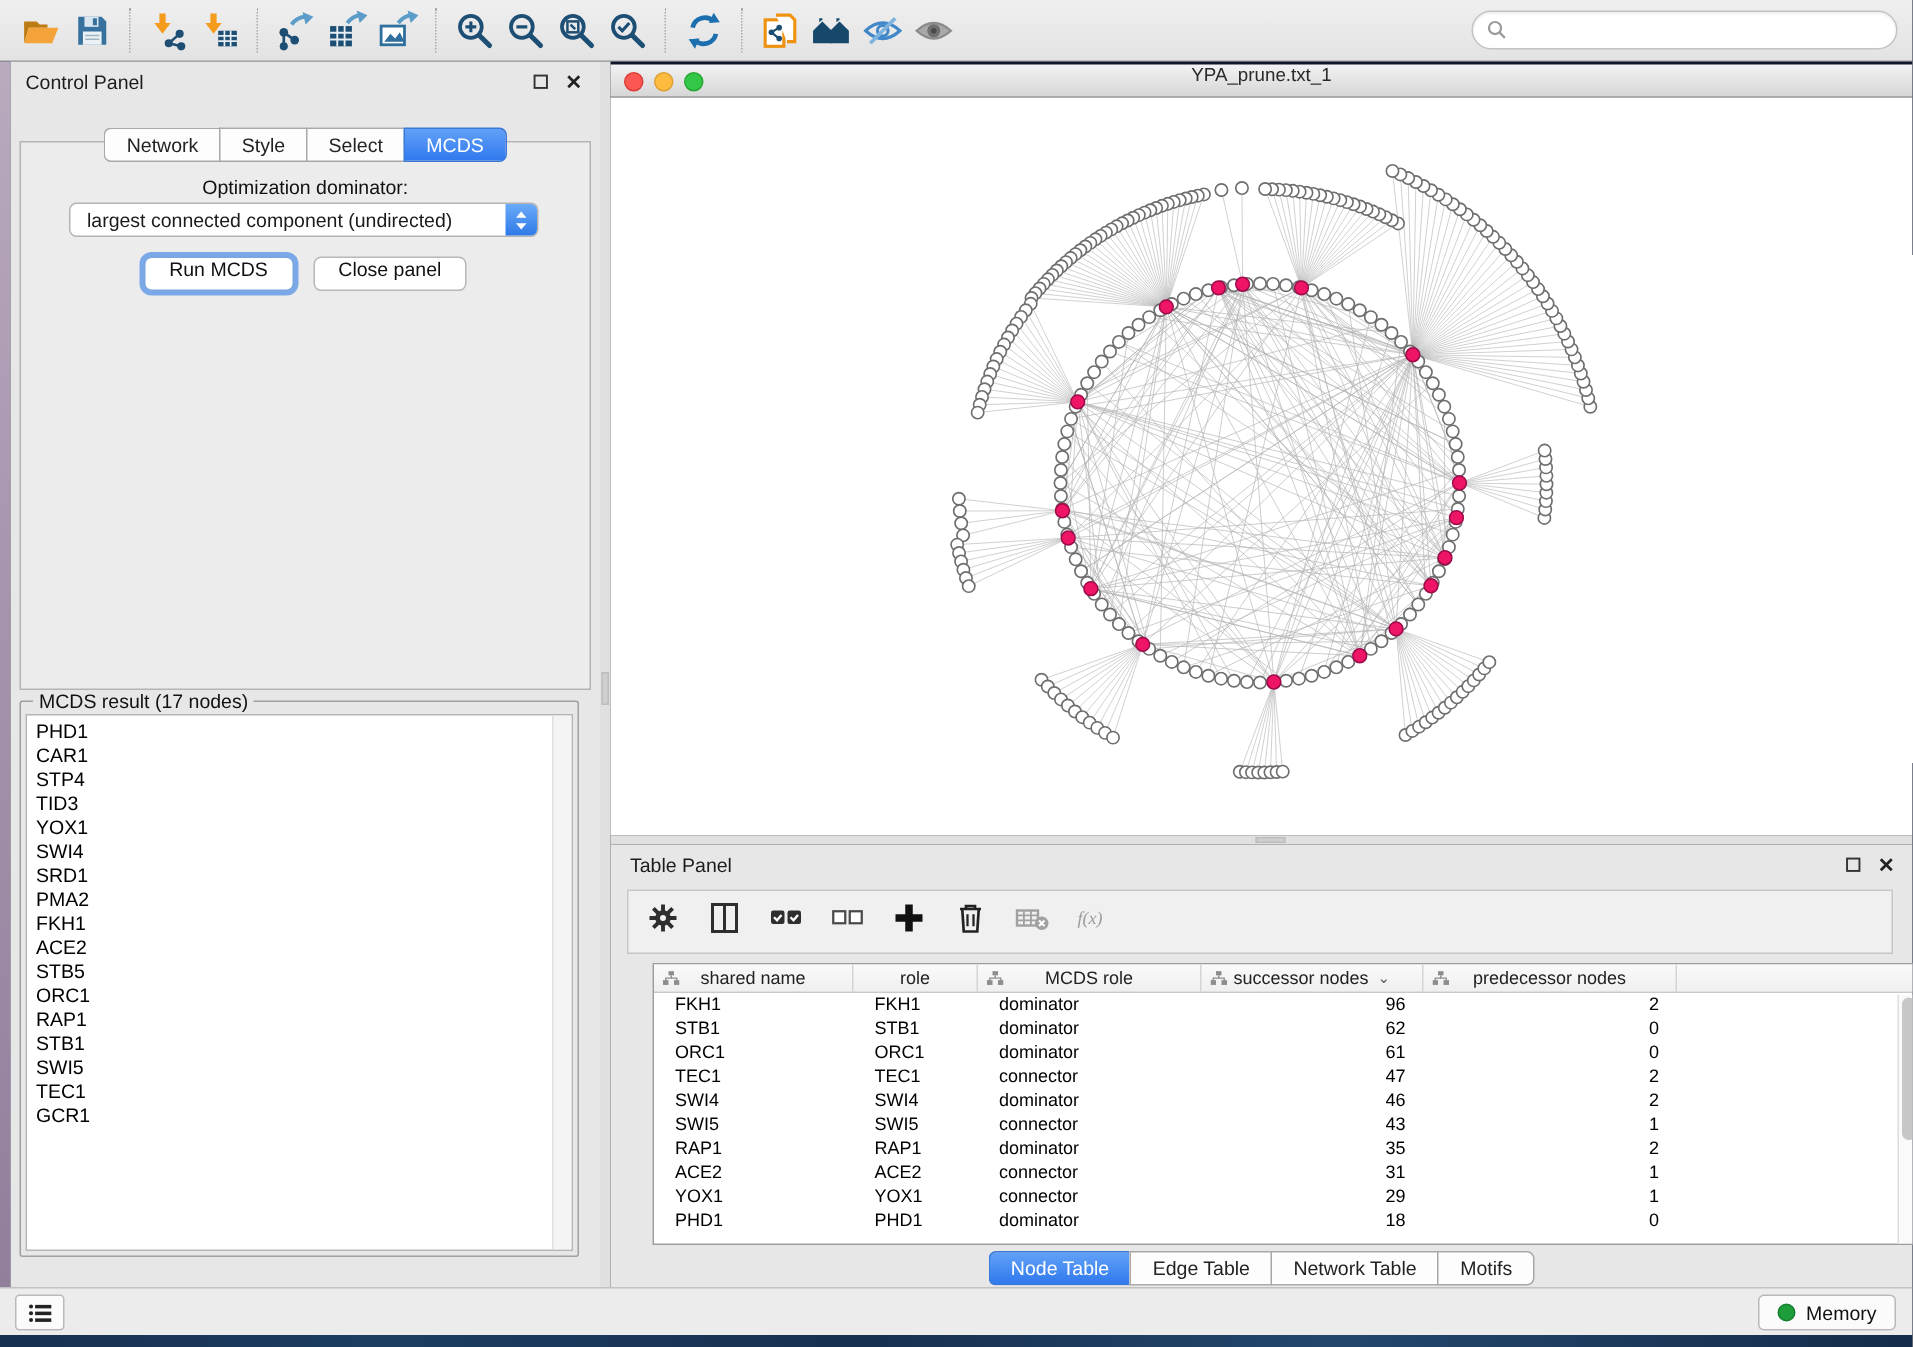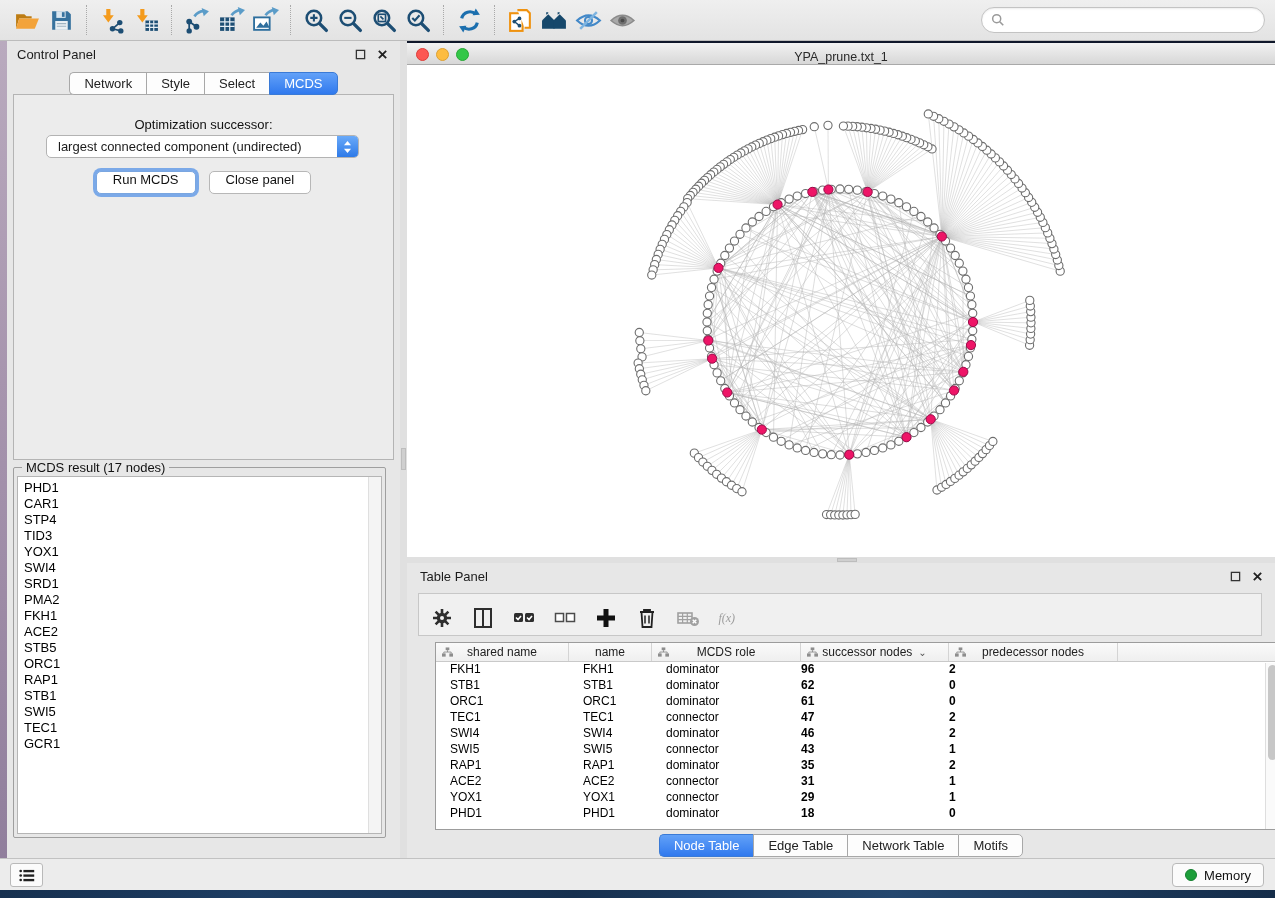--- a/index.html
+++ b/index.html
@@ -27,21 +27,21 @@
   .search-wrap svg { width:14px; height:14px; flex:0 0 auto; }
   .search-wrap input { border:none; outline:none; background:transparent; flex:1; margin-left:6px; font-size:13px; }
 
   
   .ptitle { height:26px; display:flex; align-items:center; padding:0 10px; font-size:13px; color:#1c1c1c; }
   .ptitle .sp { flex:1; }
   .wicon { width:16px; height:16px; display:flex; align-items:center; justify-content:center; margin-left:6px; }
 
   
   .control-panel { position:absolute; left:7px; top:41px; width:393px; height:819px; background:#e7e7e7; }
-  .cp-tabs { position:absolute; left:0; top:31px; width:100%; display:flex; justify-content:center; z-index:2; }
+  .cp-tabs { position:absolute; left:0; top:44px; width:100%; display:flex; justify-content:center; z-index:2; }
   .tab { height:23px; padding:0 14px; display:flex; align-items:center; background:#fdfdfd;
     border:1px solid #a8a8a8; border-right:none; font-size:13px; color:#222; }
   .tab:first-child { border-radius:5px 0 0 5px; }
   .tab:last-child { border-right:1px solid #a8a8a8; border-radius:0 5px 5px 0; }
   .tab.active { background:linear-gradient(#62a1f8,#3079ee); color:#fff; border-color:#3a7ad6; }
   .cp-body { position:absolute; left:6px; top:53px; width:381px; height:366px; background:#ececec;
     border:1px solid #b4b4b4; }
   .opt-label { margin-top:22px; text-align:center; font-size:13px; color:#111; }
   .combo { position:absolute; left:32px; top:40px; width:313px; height:23px; background:#fff;
     border:1px solid #b3b3b3; border-radius:5px; display:flex; align-items:center; }
@@ -64,44 +64,44 @@
 
   
   .vsplit { position:absolute; left:400px; top:41px; width:7px; height:819px; background:#e0e0e0; }
   .vsplit .grip { position:absolute; left:1px; top:407px; width:5px; height:22px; background:#cfcfcf; border:1px solid #bdbdbd; }
   .hsplit { position:absolute; left:407px; top:557px; width:868px; height:6px; background:#e0e0e0; }
   .hsplit .grip { position:absolute; left:430px; top:1px; width:20px; height:4px; background:#cfcfcf; border:1px solid #bdbdbd; }
 
   
   .net-window { position:absolute; left:407px; top:43px; width:868px; height:514px; }
   .net-titlebar { height:22px; background:linear-gradient(#f2f2f2,#d7d7d7); border-bottom:1px solid #a9a9a9;
-    position:relative; display:flex; align-items:flex-end; justify-content:center; font-size:12.5px; color:#2a2a2a; }
+    position:relative; display:flex; align-items:flex-start; justify-content:center; font-size:12.5px; color:#2a2a2a; }
   .lights { position:absolute; left:9px; top:4.5px; display:flex; gap:7px; }
   .light { width:13px; height:13px; border-radius:50%; }
   .light.red { background:#fc5753; border:1px solid #dd3d38; }
   .light.yellow { background:#fdbc40; border:1px solid #dda032; }
   .light.green { background:#33c748; border:1px solid #27a835; }
   .net-canvas { height:492px; background:#fff; position:relative; }
 
   
   .table-panel { position:absolute; left:407px; top:563px; width:868px; height:295px; background:#e7e7e7; }
   .tp-toolbar { position:absolute; left:11px; top:30px; width:844px; height:43px; background:#f0f0f0;
     border:1px solid #c7c7c7; display:flex; align-items:center; padding:0 8px; gap:11px; }
-  .tp-btn { width:30px; height:30px; display:flex; align-items:flex-end; justify-content:center; }
+  .tp-btn { width:30px; height:30px; display:flex; align-items:flex-start; justify-content:center; }
   .tp-btn svg { width:24px; height:24px; }
   .tablewrap { position:absolute; left:28px; top:79px; width:844px; height:188px; background:#fff; border:1px solid #9c9c9c; }
   .thead { display:flex; height:19px; background:linear-gradient(#fafafa,#efefef); border-bottom:1px solid #c9c9c9; }
   .th { position:relative; display:flex; align-items:center; justify-content:center; font-size:12px; color:#222;
     border-right:1px solid #d4d4d4; }
   .th .colicon { position:absolute; left:6px; top:4px; }
   .th .chev { margin-left:6px; font-size:10px; color:#555; }
   .trow { display:flex; height:16px; font-size:12px; color:#000; }
   .td { overflow:hidden; white-space:nowrap; }
   .td.l { padding-left:14px; text-align:left; }
-  .td.r { padding-right:12px; text-align:left;font-weight:bold; }
+  .td.r { padding-right:12px; text-align:right; }
   .tscroll { position:absolute; top:20px; right:0; bottom:0; width:13px; background:#fafafa; border-left:1px solid #dedede; }
   .tscroll .thumb { position:absolute; top:2px; left:2px; width:9px; height:95px; background:#c7c7c7; border-radius:5px; }
   .tp-tabs { position:absolute; left:0; top:271px; width:100%; display:flex; justify-content:center; }
 
   
   .statusbar { position:absolute; left:0; top:858px; width:1275px; height:32px; background:#ececec;
     border-top:1px solid #c2c2c2; }
   .sb-left { position:absolute; left:10px; top:4px; width:33px; height:24px; background:#fbfbfb;
     border:1px solid #b9b9b9; border-radius:3px; display:flex; align-items:center; justify-content:center; }
   .memory { position:absolute; right:11px; top:4px; height:24px; padding:0 12px; background:#fbfbfb;
@@ -272,21 +272,21 @@
           </svg>
       </span>
     </div>
     <div class="cp-tabs" id="cp-tabs">
         <div class="tab">Network</div>
         <div class="tab">Style</div>
         <div class="tab">Select</div>
         <div class="tab active">MCDS</div>
       </div>
     <div class="cp-body">
-      <div class="opt-label">Optimization successor:</div>
+      <div class="opt-label">Optimization dominator:</div>
       <div class="combo">
         <span class="combo-text">largest connected component (undirected)</span>
         <span class="combo-step">
           <svg viewBox="0 0 11 16">
               <path d="M2 6.2L5.5 2 9 6.2z" fill="#fff"></path>
               <path d="M2 9.8L5.5 14 9 9.8z" fill="#fff"></path>
             </svg>
         </span>
       </div>
       <div class="btnrow">
@@ -1081,21 +1081,21 @@
           <div class="th" style="width: 133px;">
             <span class="colicon"><svg width="11" height="11" viewBox="0 0 12 12">
                 <rect x="4" y="0.5" width="4" height="3" fill="#8d8d8d"></rect>
                 <rect x="0" y="7" width="4" height="3.5" fill="#8d8d8d"></rect>
                 <rect x="8" y="7" width="4" height="3.5" fill="#8d8d8d"></rect>
                 <path d="M6 3.5v2M2 7V5.5h8V7" stroke="#8d8d8d" fill="none"></path>
               </svg></span>
             <span>shared name</span>
           </div>
           <div class="th" style="width: 83px;">
-            <span>name</span>
+            <span>role</span>
           </div>
           <div class="th" style="width: 149px;">
             <span class="colicon"><svg width="11" height="11" viewBox="0 0 12 12">
                 <rect x="4" y="0.5" width="4" height="3" fill="#8d8d8d"></rect>
                 <rect x="0" y="7" width="4" height="3.5" fill="#8d8d8d"></rect>
                 <rect x="8" y="7" width="4" height="3.5" fill="#8d8d8d"></rect>
                 <path d="M6 3.5v2M2 7V5.5h8V7" stroke="#8d8d8d" fill="none"></path>
               </svg></span>
             <span>MCDS role</span>
           </div>

